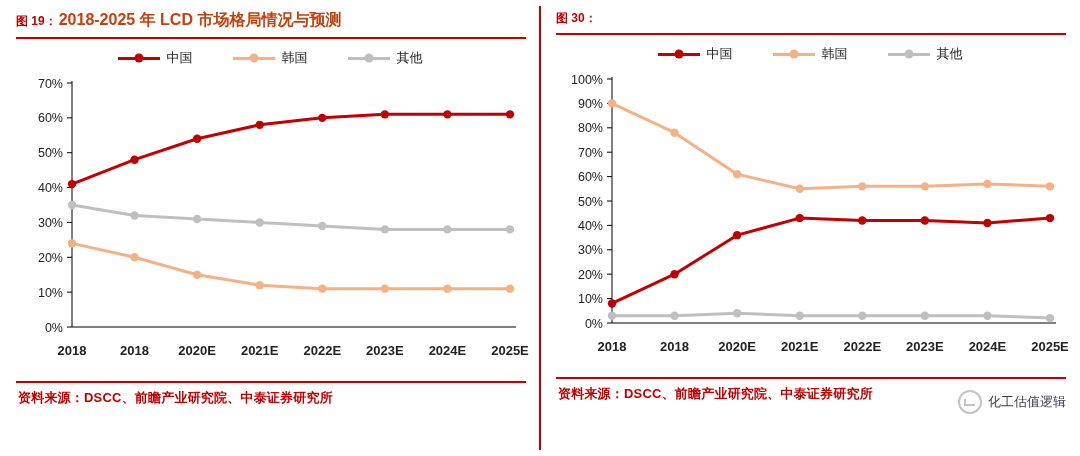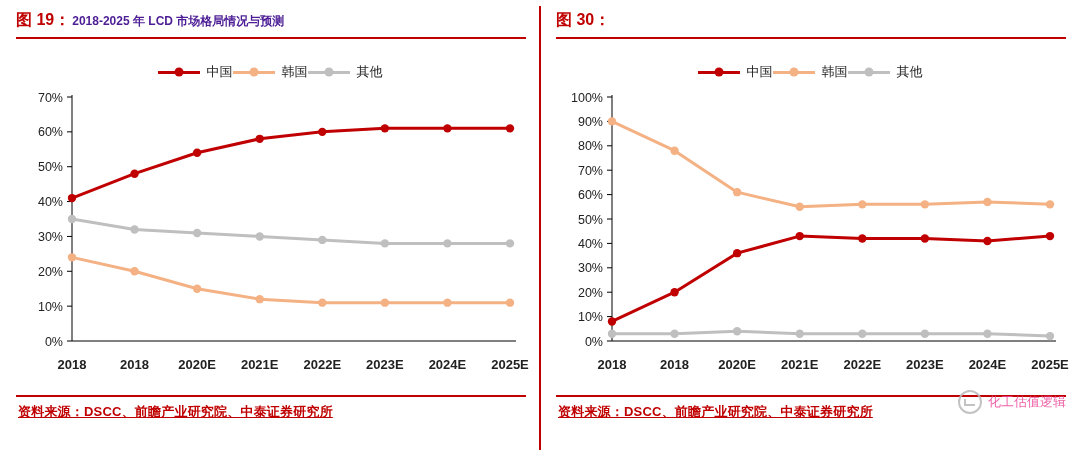--- a/index.html
+++ b/index.html
@@ -34,39 +34,40 @@
   }
   .title-row {
     display: flex;
     align-items: baseline;
     gap: 2px;
     padding: 2px 4px 6px 6px;
   }
   .fig-no {
     color: #c00000;
     font-weight: bold;
+    font-size: 12px;
+    white-space: nowrap;
+  }
+  .fig-title {
+    color: #c2410c;
+    font-weight: bold;
     font-size: 16px;
-    white-space: nowrap;
-  }
-  .fig-title {
-    color: #4c1d95;
-    font-weight: bold;
-    font-size: 12px;
     white-space: nowrap;
   }
   .title-rule {
     height: 2px;
     background: #c00000;
     margin: 0 4px 0 6px;
   }
   .legend {
     display: flex;
     justify-content: center;
     align-items: center;
-    margin-top: 24px;
+    gap: 40px;
+    margin-top: 10px;
     margin-bottom: 2px;
   }
   .legend-item {
     display: flex;
     align-items: center;
     gap: 7px;
     font-size: 13px;
     color: #222;
   }
   .legend-line {
@@ -98,38 +99,37 @@
     height: 2px;
     background: #c00000;
     margin: 2px 4px 6px 6px;
   }
   .source {
     color: #c00000;
     font-size: 13px;
     font-weight: bold;
     padding-left: 8px;
     letter-spacing: 0.2px;
-    text-decoration: underline;
   }
   .divider {
     position: absolute;
     left: 539px;
     top: 6px;
     width: 2px;
     height: 444px;
     background: #c00000;
   }
   .watermark {
     position: absolute;
     right: 14px;
     bottom: 42px;
     display: flex;
     align-items: center;
     gap: 6px;
-    color: #ec4899;
+    color: #0f172a;
     font-size: 13px;
     opacity: 0.85;
   }
   .wm-logo {
     width: 20px;
     height: 20px;
     border-radius: 50%;
     border: 2px solid #b9b9b9;
     position: relative;
   }

